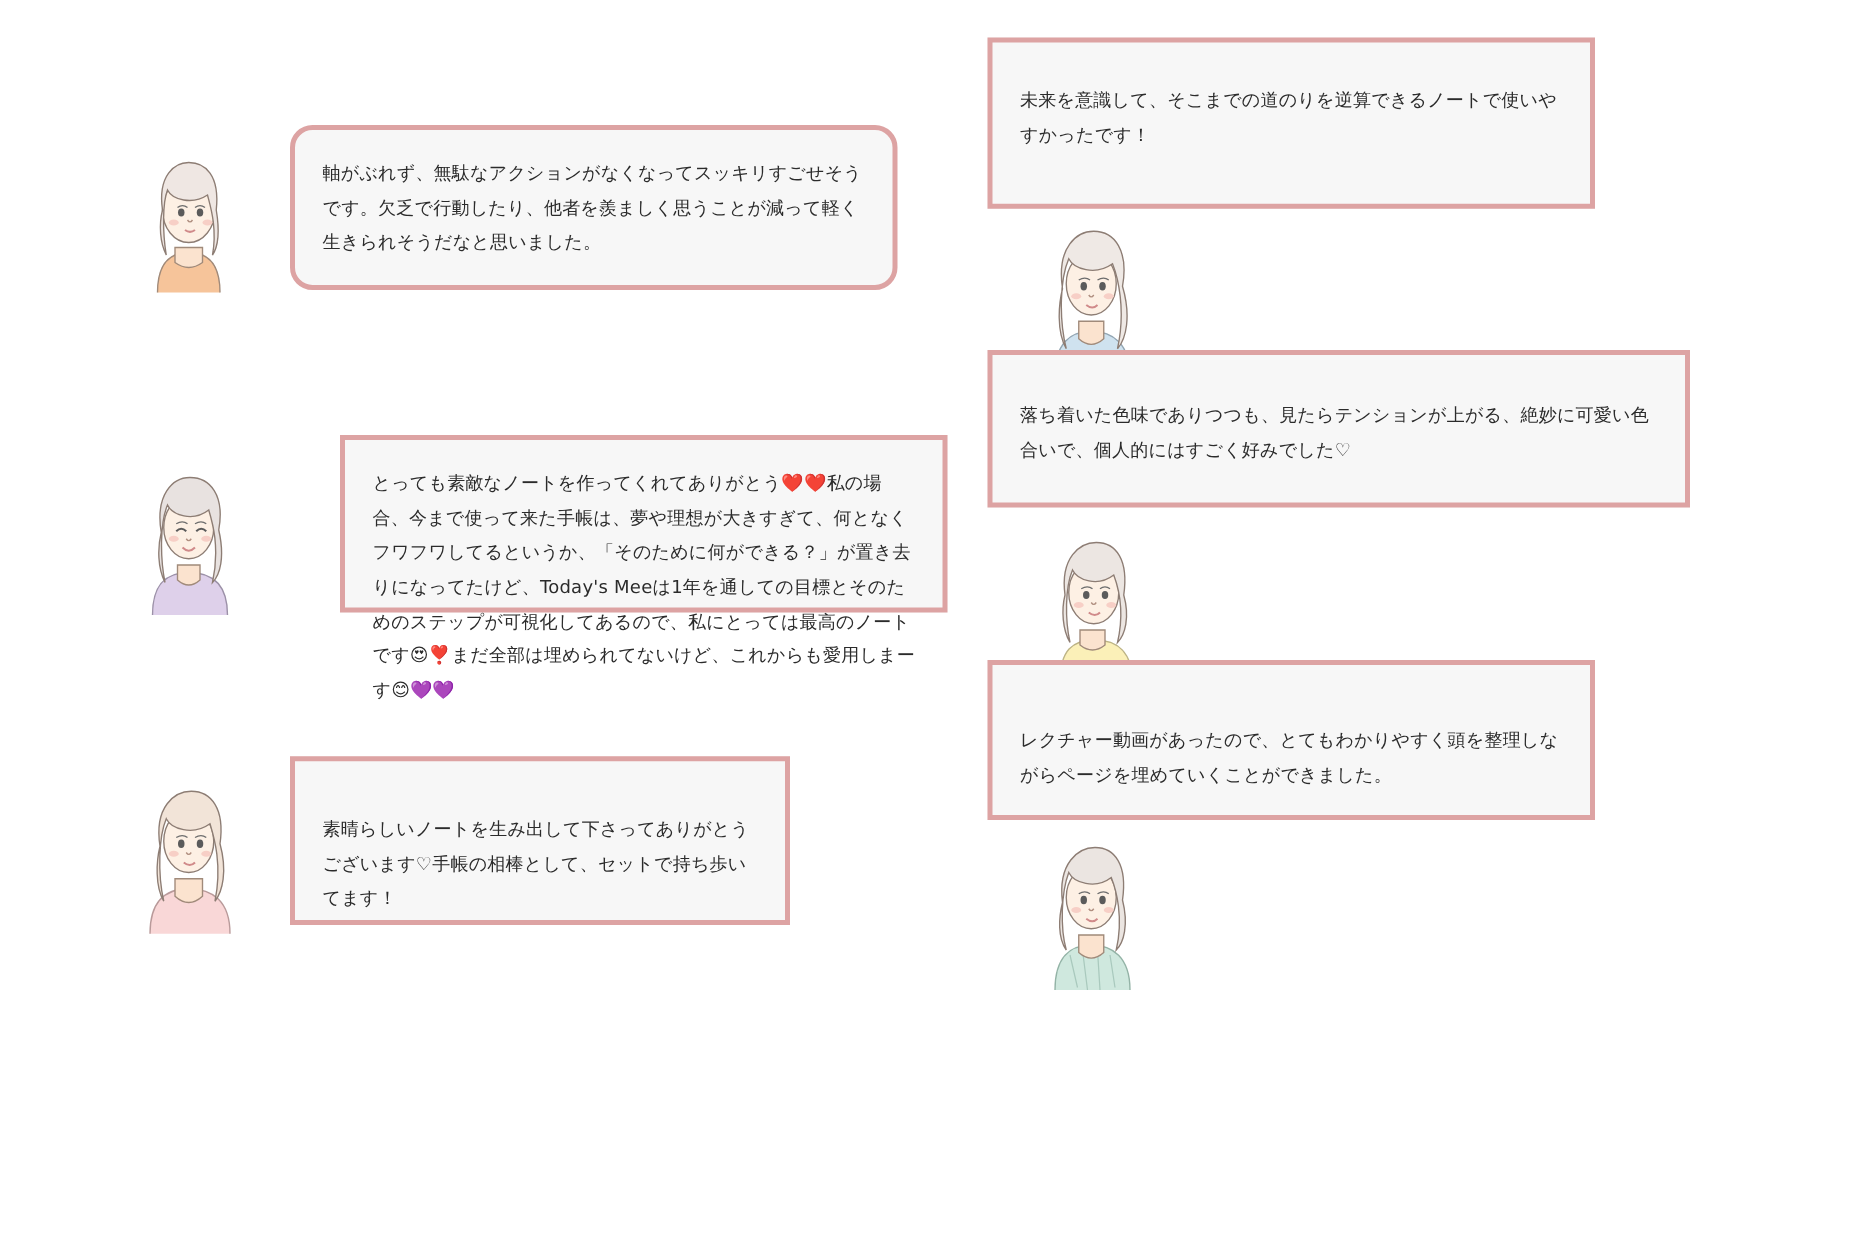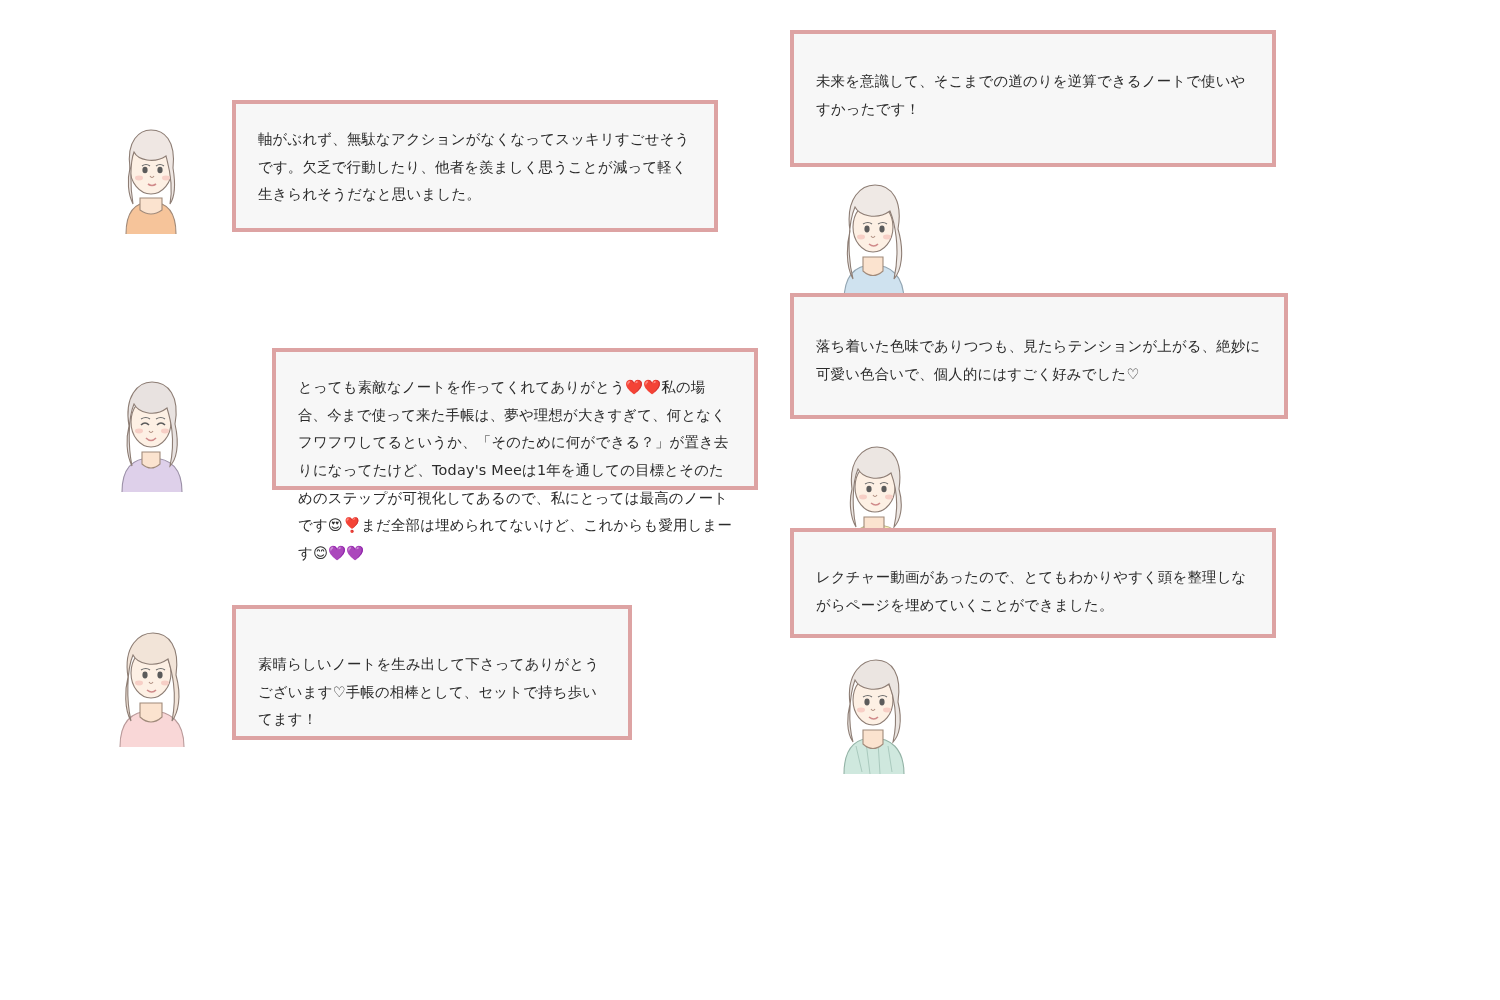--- a/index.html
+++ b/index.html
@@ -45,41 +45,41 @@
 
   
   .row-left { left: 96px; }
   .row-left .avatar { margin-right: 26px; }
 
   .row-right { left: 790px; }
   .row-right .avatar { margin-left: 28px; }
   .row-right { flex-direction: column; }
 
   #t1 { top: 100px; }
-  #t1 .bubble { width: 486px; height: 132px; }
+  #t1 .bubble { width: 486px; height: 132px; border-radius: 18px; }
   #t1 .avatar { margin-top: 6px; }
 
   #t2 { top: 348px; gap: 40px; }
   #t2 .bubble { width: 486px; height: 142px; }
   #t2 .avatar { margin-top: 12px; }
 
   #t3 { top: 605px; }
   #t3 .bubble { width: 400px; height: 135px; padding-top: 42px; }
   #t3 .avatar { margin-top: 8px; }
 
   #t4 { top: 30px; }
   #t4 .bubble { width: 486px; height: 137px; padding-top: 34px; }
   #t4 .avatar { margin-top: 0px; }
 
   #t5 { top: 280px; }
-  #t5 .bubble { width: 498px; height: 126px; padding-top: 36px; margin-top: 13px; }
+  #t5 .bubble { width: 562px; height: 126px; padding-top: 36px; }
   #t5 .avatar { margin-top: 6px; }
 
   #t6 { top: 528px; }
-  #t6 .bubble { width: 486px; height: 110px; padding-top: 32px; }
+  #t6 .bubble { width: 486px; height: 128px; padding-top: 48px; }
   #t6 .avatar { margin-top: 2px; }
 
   .emoji { font-family: "DejaVu Sans", sans-serif; }
 </style>
 </head>
 <body>
 
 <div class="testimonial row-left" id="t1">
   <div class="avatar">
     <svg viewBox="0 0 110 140" xmlns="http://www.w3.org/2000/svg">

